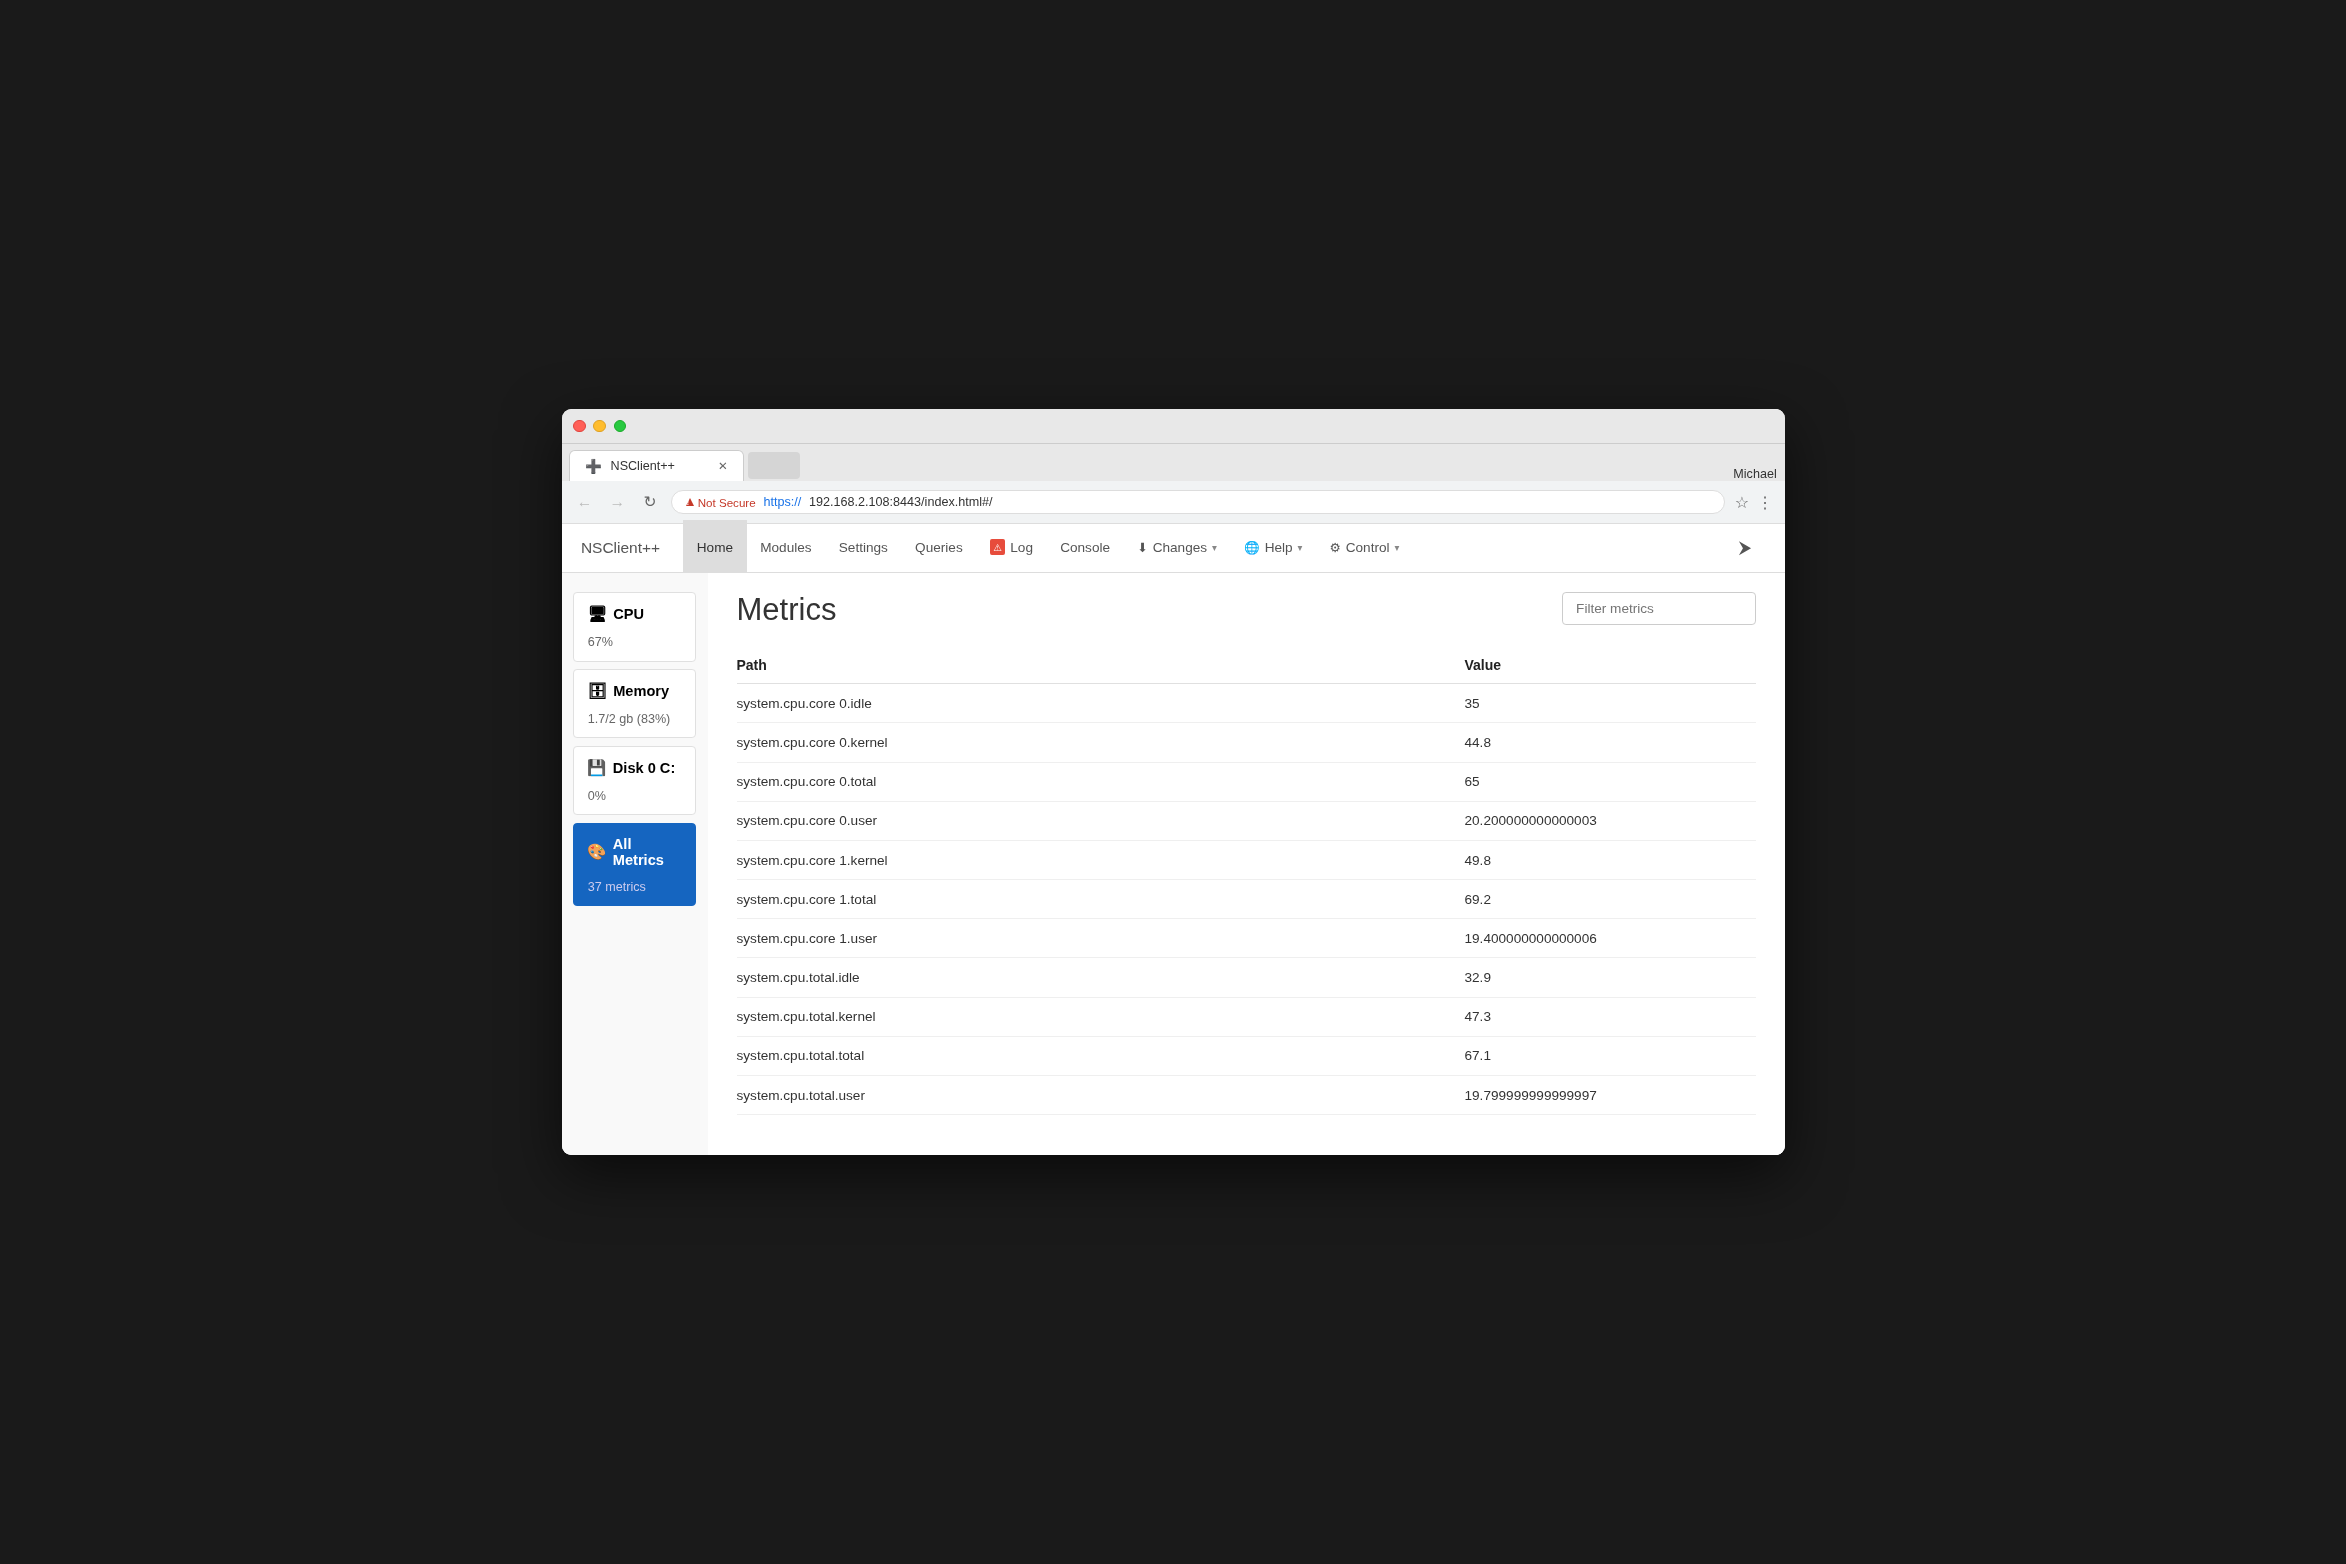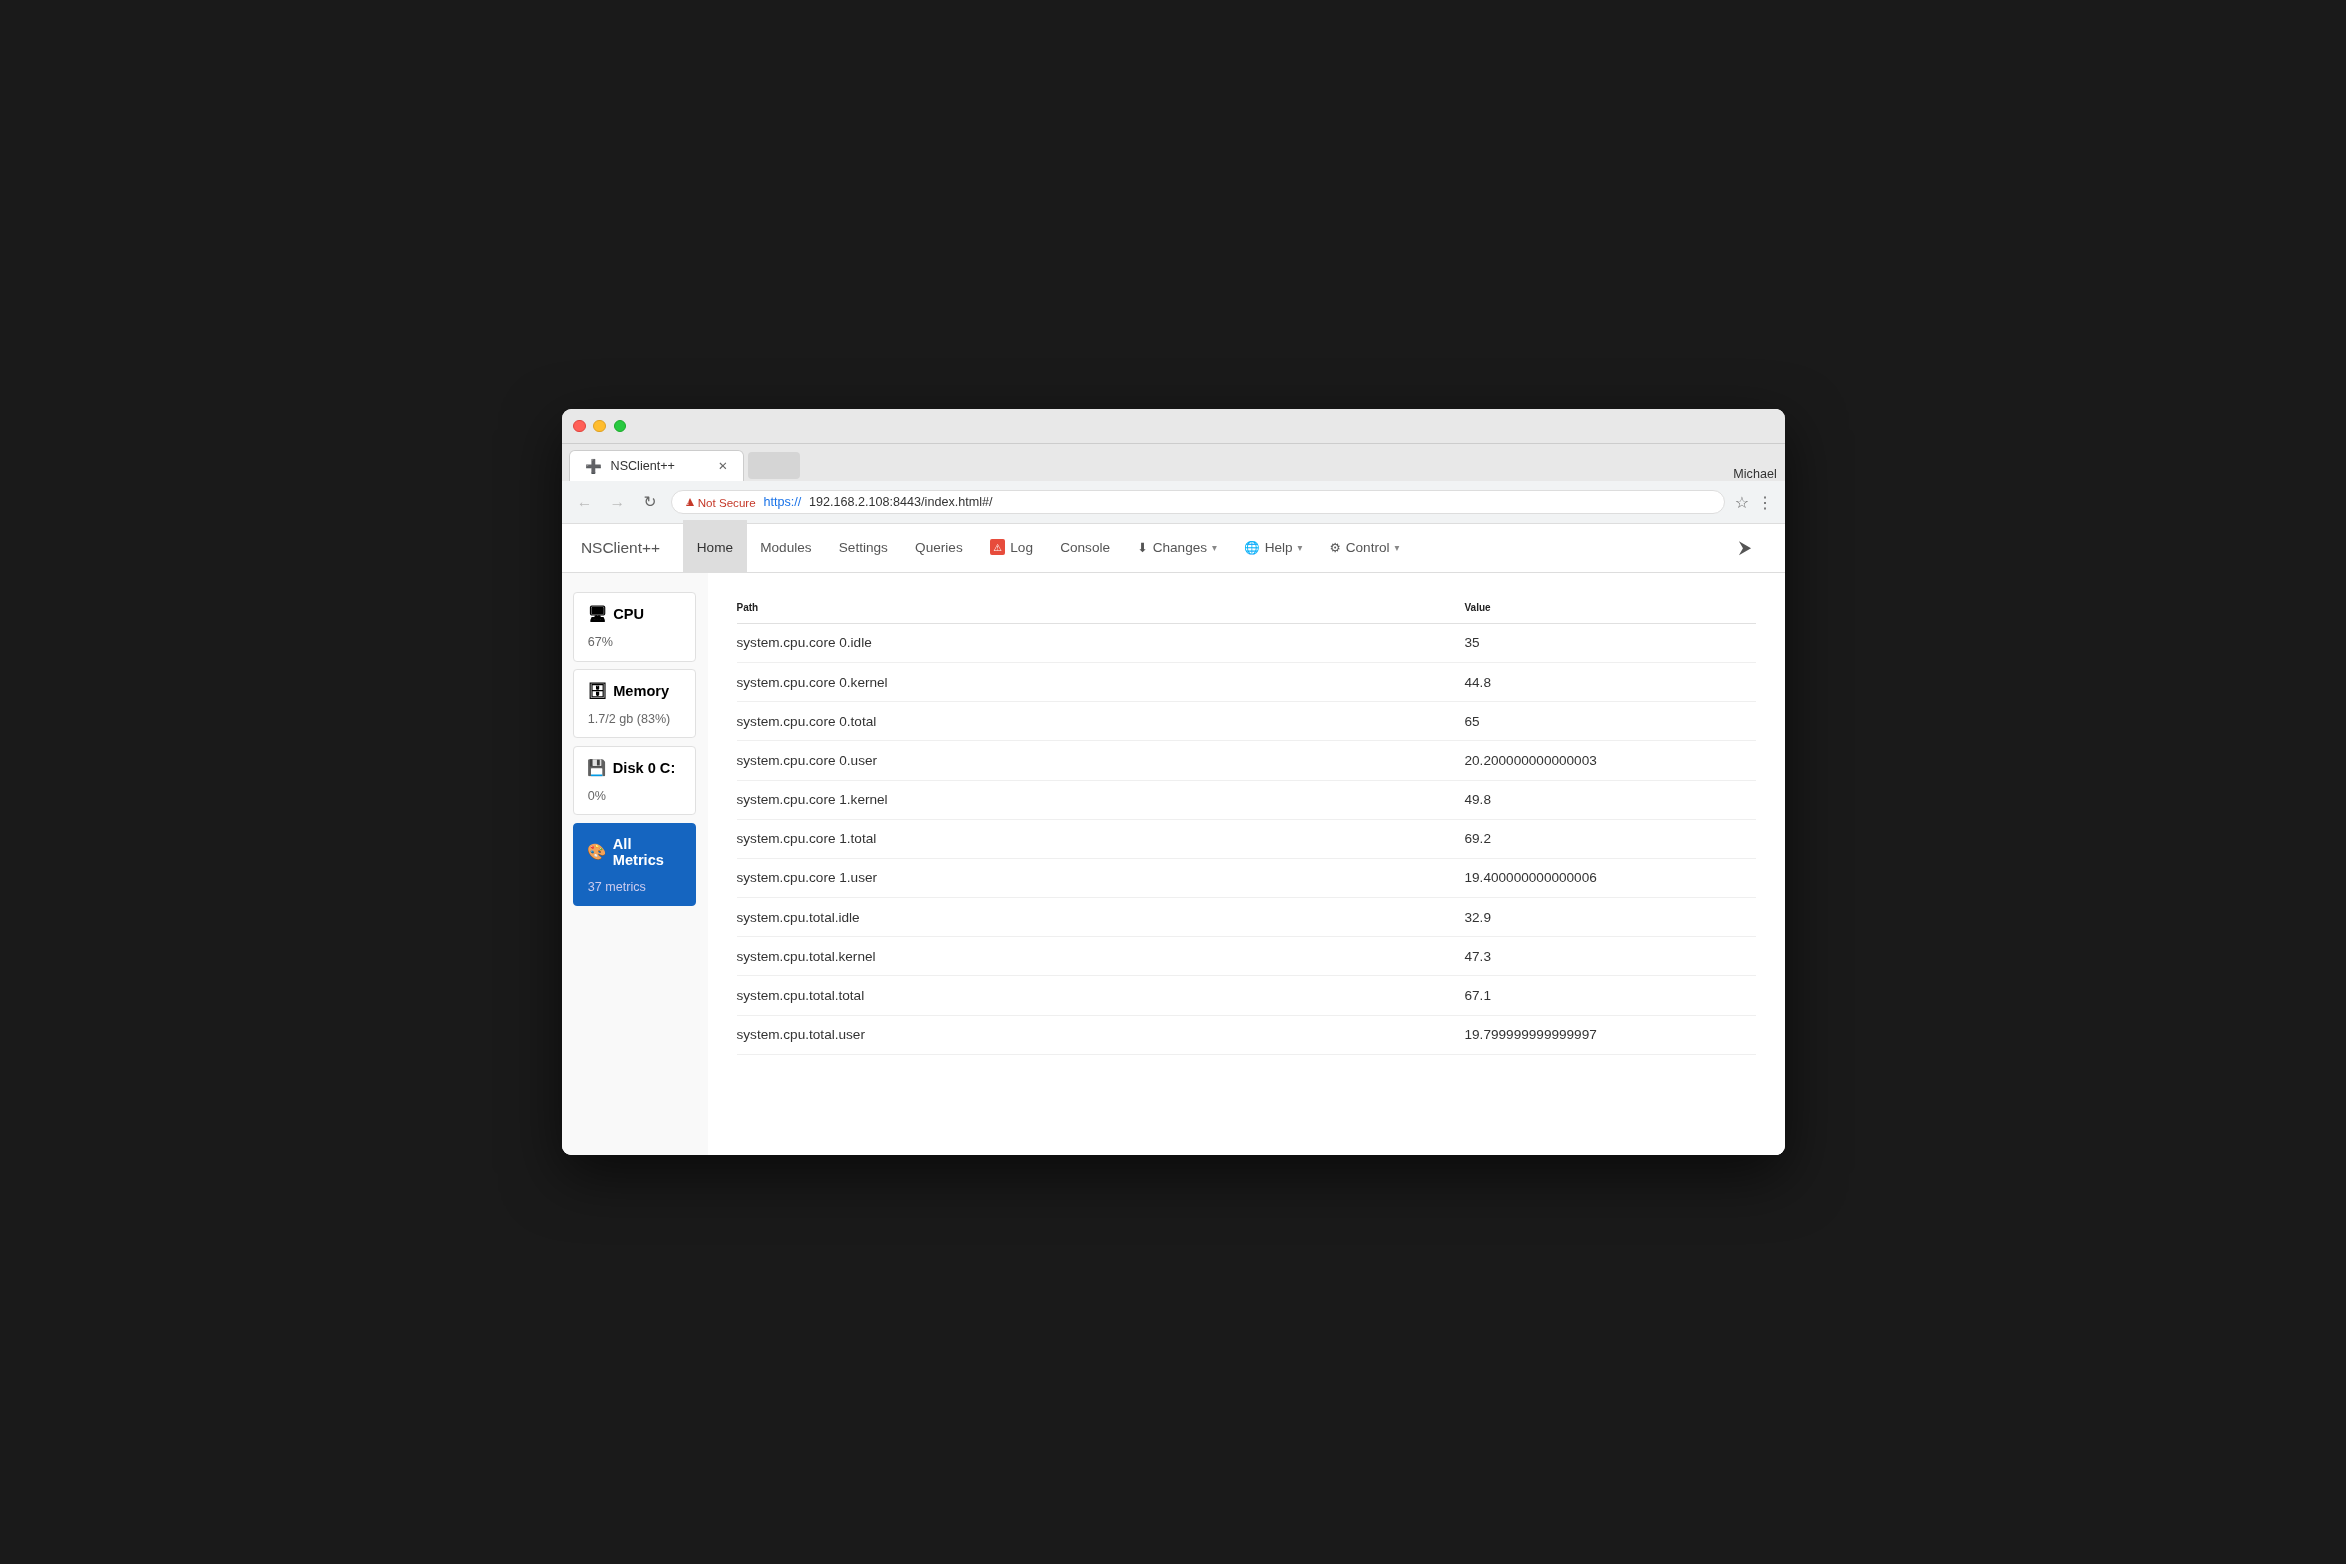--- a/index.html
+++ b/index.html
@@ -294,21 +294,21 @@
     }
 
     
     .metrics-table {
       width: 100%;
       border-collapse: collapse;
     }
     .metrics-table th {
       text-align: left;
       padding: 9.7px 0;
-      font-size: 10px;
+      font-size: 14px;
       font-weight: 700;
       color: #222;
       border-bottom: 1.9px solid #e0e0e0;
     }
     .metrics-table th.value-col {
       width: 291px;
     }
     .metrics-table td {
       padding: 11.6px 0;
       font-size: 13.6px;
@@ -427,20 +427,24 @@
       <div class="sidebar-card active">
         <div class="sidebar-card-title">
           <span class="sidebar-card-icon">🎨</span>
           <span>All Metrics</span>
         </div>
         <div class="sidebar-card-subtitle">37 metrics</div>
       </div>
     </div>
 
     <div class="content-area">
+      <div class="content-header">
+        <h1 class="content-title">Metrics</h1>
+        <input class="filter-input" type="text" placeholder="Filter metrics" style="">
+      </div>
 
       <table class="metrics-table">
         <thead>
           <tr>
             <th>Path</th>
             <th class="value-col">Value</th>
           </tr>
         </thead>
         <tbody id="metrics-tbody">
         <tr>

